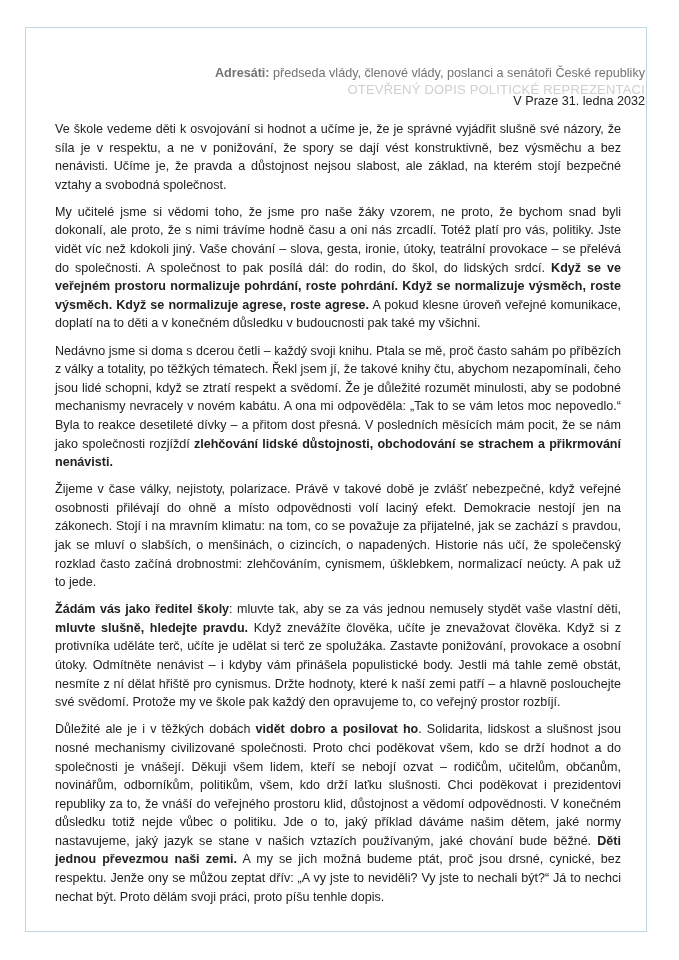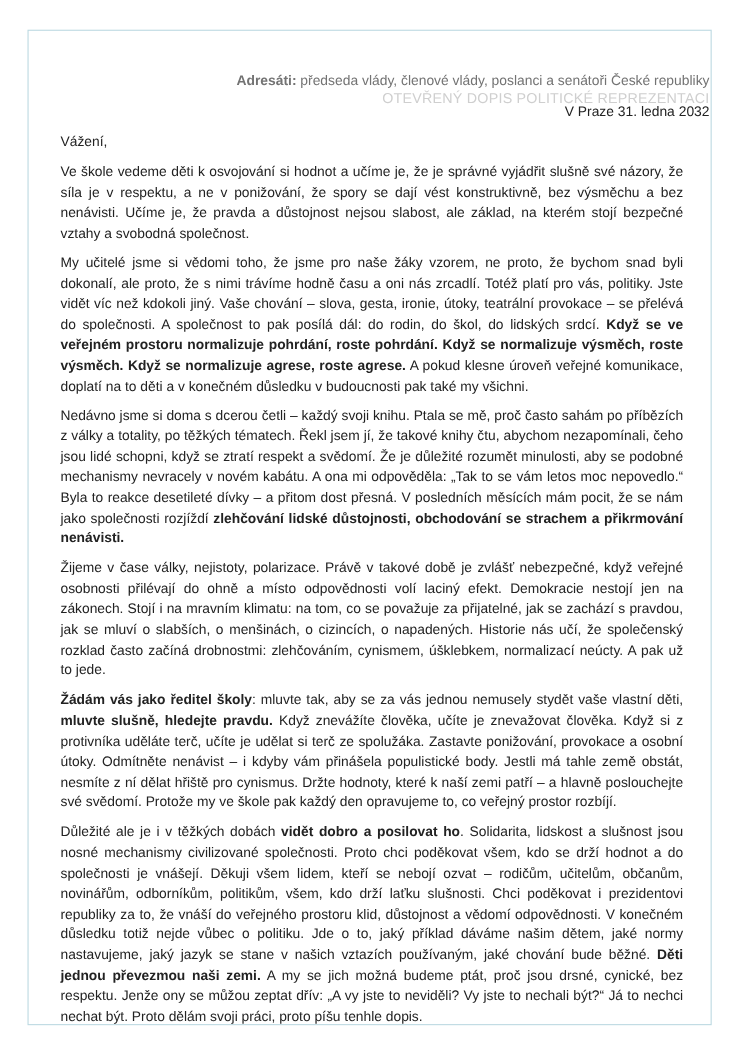--- a/index.html
+++ b/index.html
@@ -22,21 +22,20 @@
 
 <div class="page-frame"></div>
 
 <div class="header-label">Otevřený dopis politické reprezentaci</div>
 
 <div class="addressees"><b>Adresáti:</b><span> předseda vlády, členové vlády, poslanci a senátoři České republiky</span></div>
 
 <div class="date">V Praze 31. ledna 2032</div>
 
 <div class="body-text">
-  <p>Vážení,</p>
   <p>Ve škole vedeme děti k osvojování si hodnot a učíme je, že je správné vyjádřit slušně své názory, že síla je v respektu, a ne v ponižování, že spory se dají vést konstruktivně, bez výsměchu a bez nenávisti. Učíme je, že pravda a důstojnost nejsou slabost, ale základ, na kterém stojí bezpečné vztahy a svobodná společnost.</p>
   <p><span>My učitelé jsme si vědomi toho, že jsme pro naše žáky vzorem, ne proto, že bychom snad byli dokonalí, ale proto, že s nimi trávíme hodně času a oni nás zrcadlí. Totéž platí pro vás, politiky. Jste vidět víc než kdokoli jiný. Vaše chování – slova, gesta, ironie, útoky, teatrální provokace – se přelévá do společnosti. A společnost to pak posílá dál: do rodin, do škol, do lidských srdcí. </span><b>Když se ve veřejném prostoru normalizuje pohrdání, roste pohrdání. Když se normalizuje výsměch, roste výsměch. Když se normalizuje agrese, roste agrese.</b><span> A pokud klesne úroveň veřejné komunikace, doplatí na to děti a v konečném důsledku v budoucnosti pak také my všichni.</span></p>
   <p><span>Nedávno jsme si doma s dcerou četli – každý svoji knihu. Ptala se mě, proč často sahám po příbězích z války a totality, po těžkých tématech. Řekl jsem jí, že takové knihy čtu, abychom nezapomínali, čeho jsou lidé schopni, když se ztratí respekt a svědomí. Že je důležité rozumět minulosti, aby se podobné mechanismy nevracely v novém kabátu. A ona mi odpověděla: „Tak to se vám letos moc nepovedlo.“ Byla to reakce desetileté dívky – a přitom dost přesná. V posledních měsících mám pocit, že se nám jako společnosti rozjíždí </span><b>zlehčování lidské důstojnosti, obchodování se strachem a přikrmování nenávisti.</b></p>
   <p>Žijeme v čase války, nejistoty, polarizace. Právě v takové době je zvlášť nebezpečné, když veřejné osobnosti přilévají do ohně a místo odpovědnosti volí laciný efekt. Demokracie nestojí jen na zákonech. Stojí i na mravním klimatu: na tom, co se považuje za přijatelné, jak se zachází s pravdou, jak se mluví o slabších, o menšinách, o cizincích, o napadených. Historie nás učí, že společenský rozklad často začíná drobnostmi: zlehčováním, cynismem, úšklebkem, normalizací neúcty. A pak už to jede.</p>
   <p><b>Žádám vás jako ředitel školy</b><span>: mluvte tak, aby se za vás jednou nemusely stydět vaše vlastní děti, </span><b>mluvte slušně, hledejte pravdu.</b><span> Když znevážíte člověka, učíte je znevažovat člověka. Když si z protivníka uděláte terč, učíte je udělat si terč ze spolužáka. Zastavte ponižování, provokace a osobní útoky. Odmítněte nenávist – i kdyby vám přinášela populistické body. Jestli má tahle země obstát, nesmíte z ní dělat hřiště pro cynismus. Držte hodnoty, které k naší zemi patří – a hlavně poslouchejte své svědomí. Protože my ve škole pak každý den opravujeme to, co veřejný prostor rozbíjí.</span></p>
   <p><span>Důležité ale je i v těžkých dobách </span><b>vidět dobro a posilovat ho</b><span>. Solidarita, lidskost a slušnost jsou nosné mechanismy civilizované společnosti. Proto chci poděkovat všem, kdo se drží hodnot a do společnosti je vnášejí. Děkuji všem lidem, kteří se nebojí ozvat – rodičům, učitelům, občanům, novinářům, odborníkům, politikům, všem, kdo drží laťku slušnosti. Chci poděkovat i prezidentovi republiky za to, že vnáší do veřejného prostoru klid, důstojnost a vědomí odpovědnosti. V konečném důsledku totiž nejde vůbec o politiku. Jde o to, jaký příklad dáváme našim dětem, jaké normy nastavujeme, jaký jazyk se stane v našich vztazích používaným, jaké chování bude běžné. </span><b>Děti jednou převezmou naši zemi.</b><span> A my se jich možná budeme ptát, proč jsou drsné, cynické, bez respektu. Jenže ony se můžou zeptat dřív: „A vy jste to neviděli? Vy jste to nechali být?“ Já to nechci nechat být. Proto dělám svoji práci, proto píšu tenhle dopis.</span></p>
 
 </div>
 
 </body></html>

